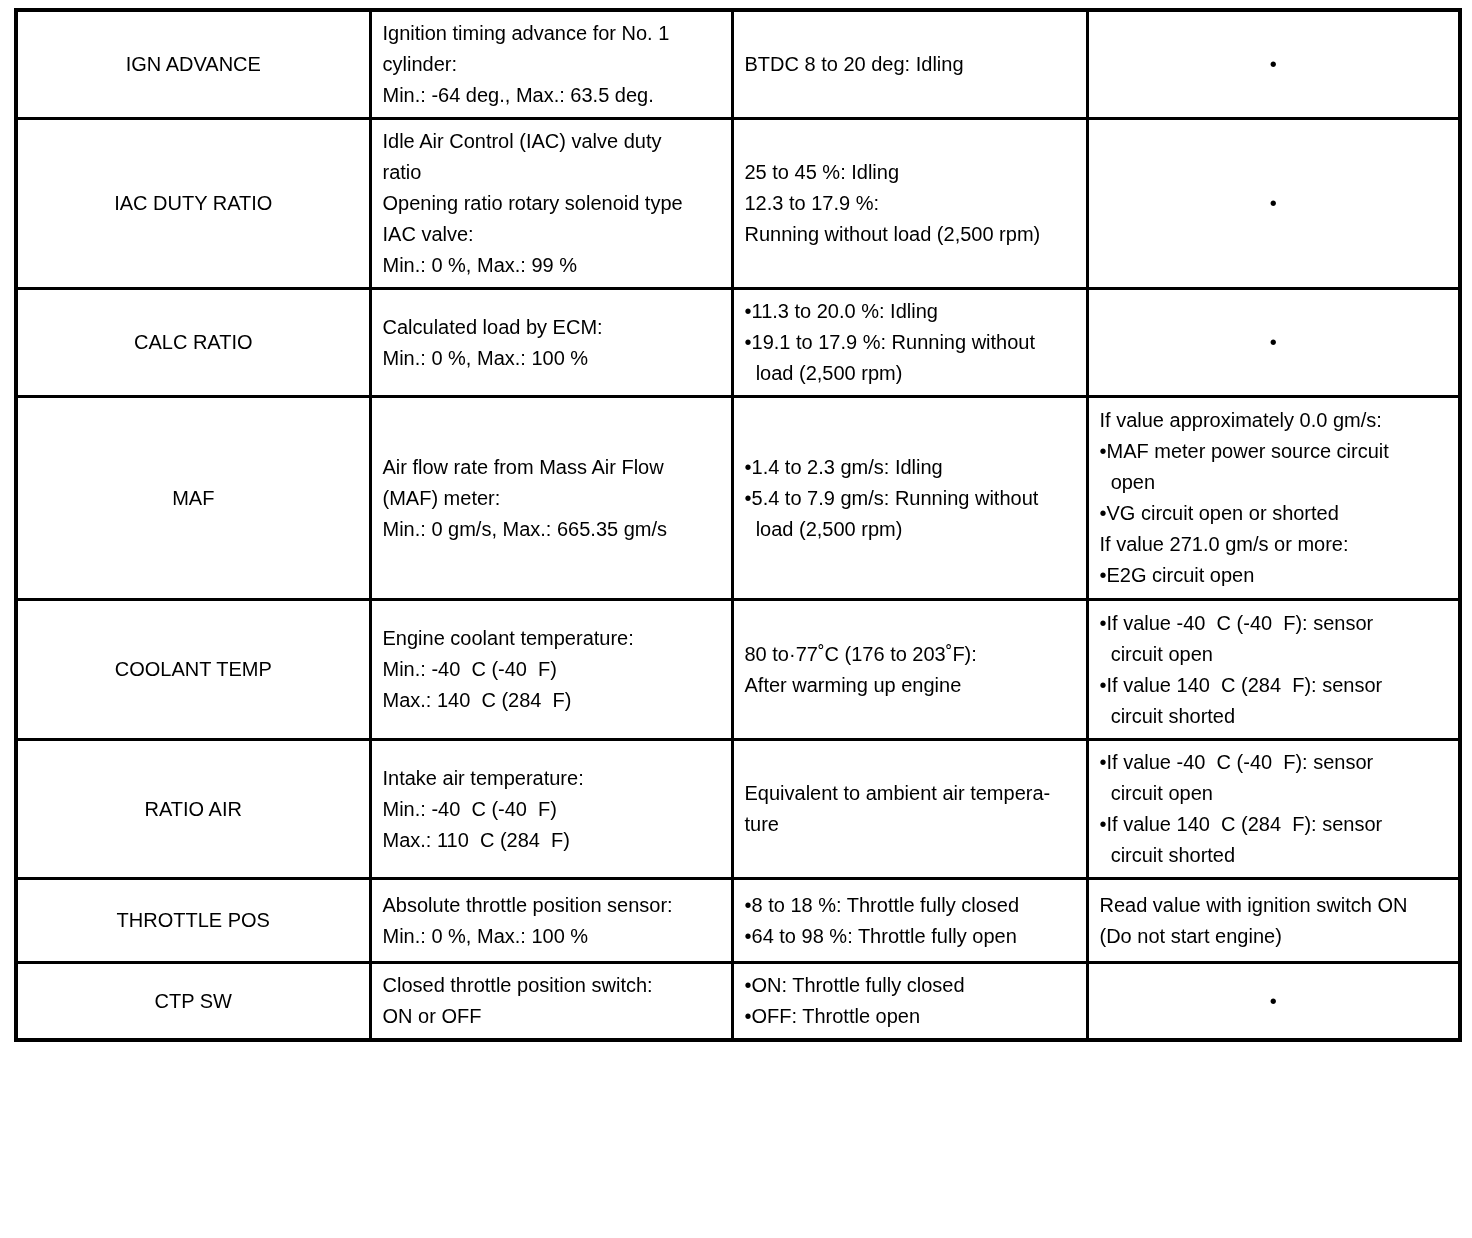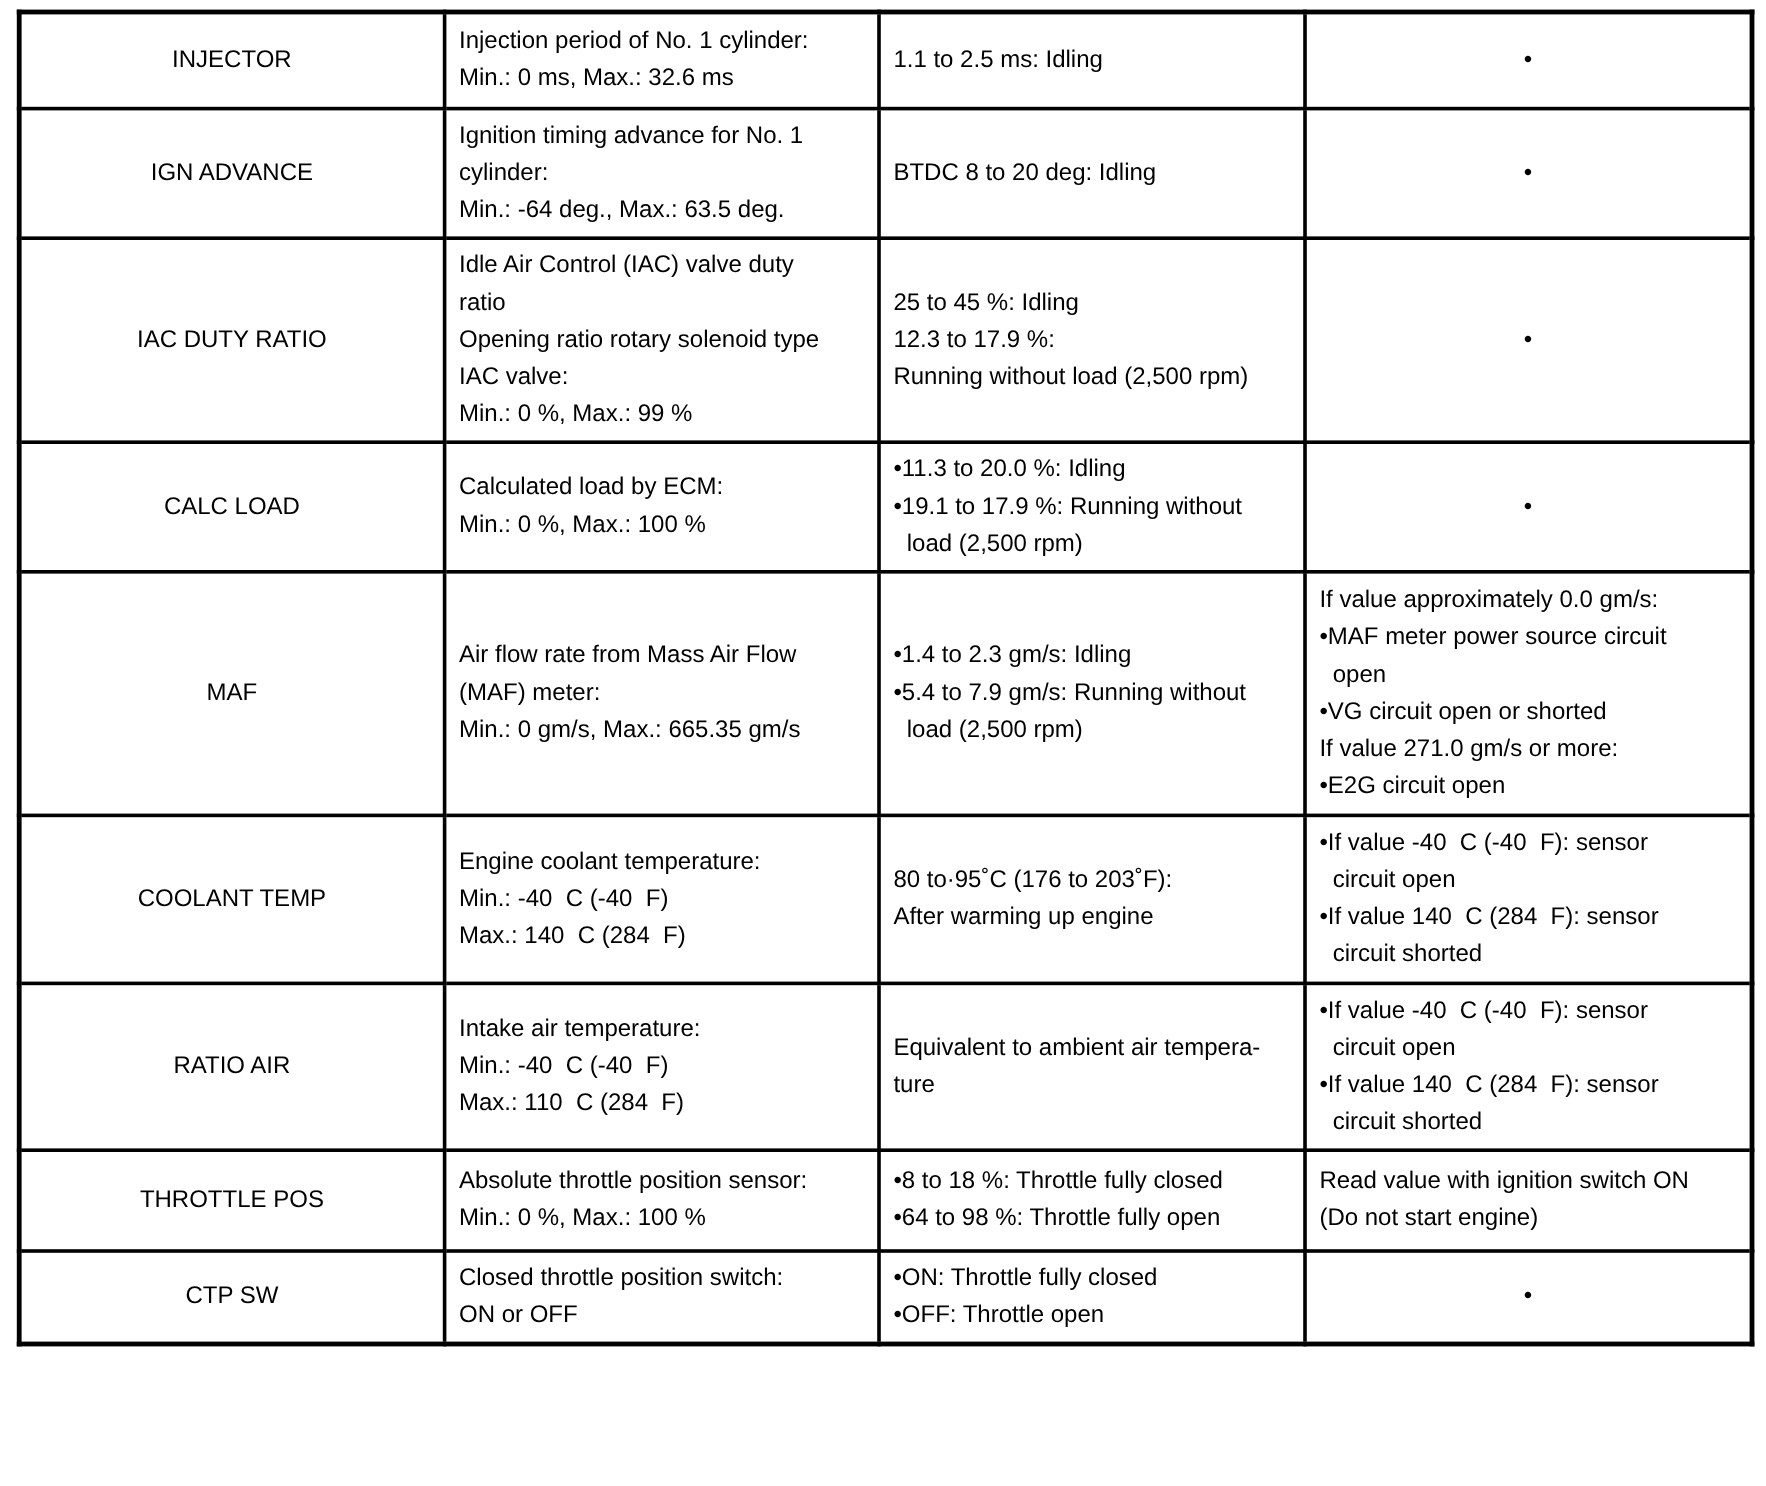--- a/index.html
+++ b/index.html
@@ -52,27 +52,20 @@
 
 <table class="spec">
   <colgroup>
     <col style="width:354px">
     <col style="width:362px">
     <col style="width:355px">
     <col style="width:373px">
   </colgroup>
   <tbody>
 
-  <tr style="height:80px">
-    <td class="name-cell">INJECTOR</td>
-    <td class="text-cell">Injection period of No. 1 cylinder:
-Min.: 0 ms, Max.: 32.6 ms</td>
-    <td class="text-cell">1.1 to 2.5 ms: Idling</td>
-    <td class="dot-cell">•</td>
-  </tr>
 
   <tr style="height:102px">
     <td class="name-cell">IGN ADVANCE</td>
     <td class="text-cell">Ignition timing advance for No. 1
 cylinder:
 Min.: -64 deg., Max.: 63.5 deg.</td>
     <td class="text-cell">BTDC 8 to 20 deg: Idling</td>
     <td class="dot-cell">•</td>
   </tr>
 
@@ -83,21 +76,21 @@
 Opening ratio rotary solenoid type
 IAC valve:
 Min.: 0 %, Max.: 99 %</td>
     <td class="text-cell">25 to 45 %: Idling
 12.3 to 17.9 %:
 Running without load (2,500 rpm)</td>
     <td class="dot-cell">•</td>
   </tr>
 
   <tr style="height:97px">
-    <td class="name-cell">CALC LOAD</td>
+    <td class="name-cell">CALC RATIO</td>
     <td class="text-cell">Calculated load by ECM:
 Min.: 0 %, Max.: 100 %</td>
     <td class="text-cell">•11.3 to 20.0 %: Idling
 •19.1 to 17.9 %: Running without
   load (2,500 rpm)</td>
     <td class="dot-cell">•</td>
   </tr>
 
   <tr style="height:203px">
     <td class="name-cell">MAF</td>
@@ -114,21 +107,21 @@
 If value 271.0 gm/s or more:
 •E2G circuit open</td>
   </tr>
 
 
   <tr style="height:140px">
     <td class="name-cell">COOLANT TEMP</td>
     <td class="text-cell">Engine coolant temperature:
 Min.: -40  C (-40  F)
 Max.: 140  C (284  F)</td>
-    <td class="text-cell">80 to·95˚C (176 to 203˚F):
+    <td class="text-cell">80 to·77˚C (176 to 203˚F):
 After warming up engine</td>
     <td class="text-cell">•If value -40  C (-40  F): sensor
   circuit open
 •If value 140  C (284  F): sensor
   circuit shorted</td>
   </tr>
 
   <tr style="height:133px">
     <td class="name-cell">RATIO AIR</td>
     <td class="text-cell">Intake air temperature:

